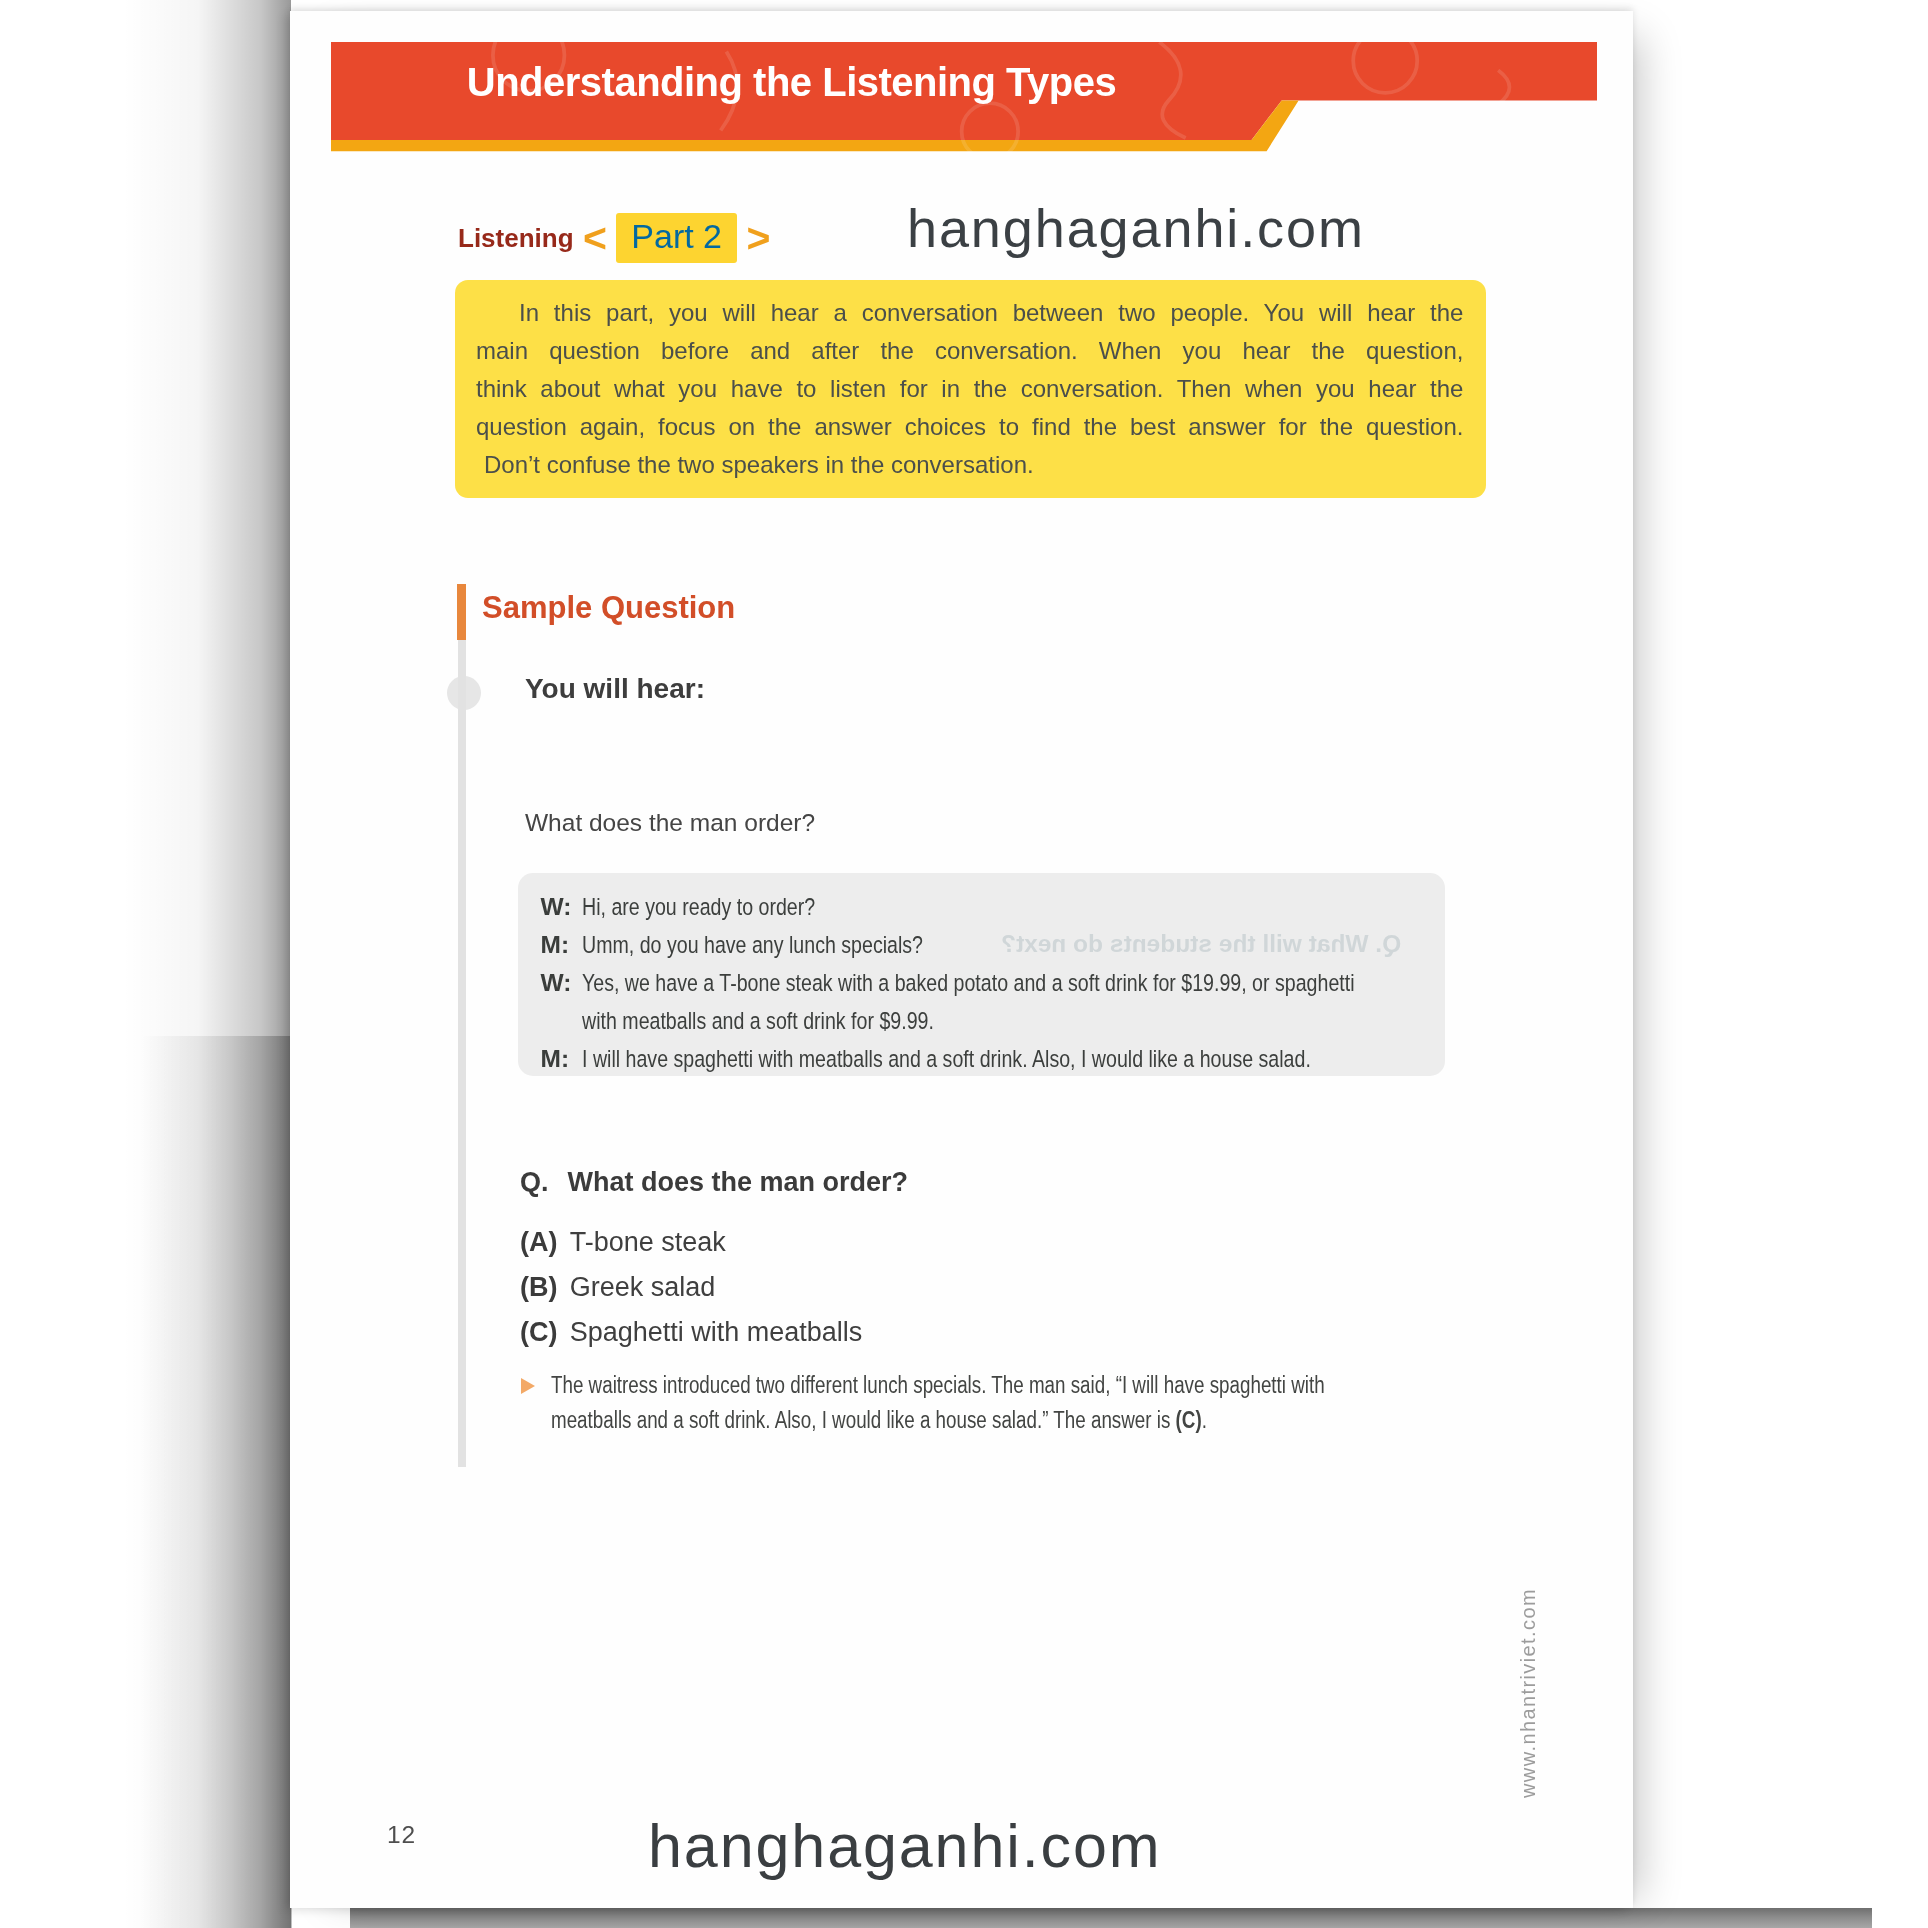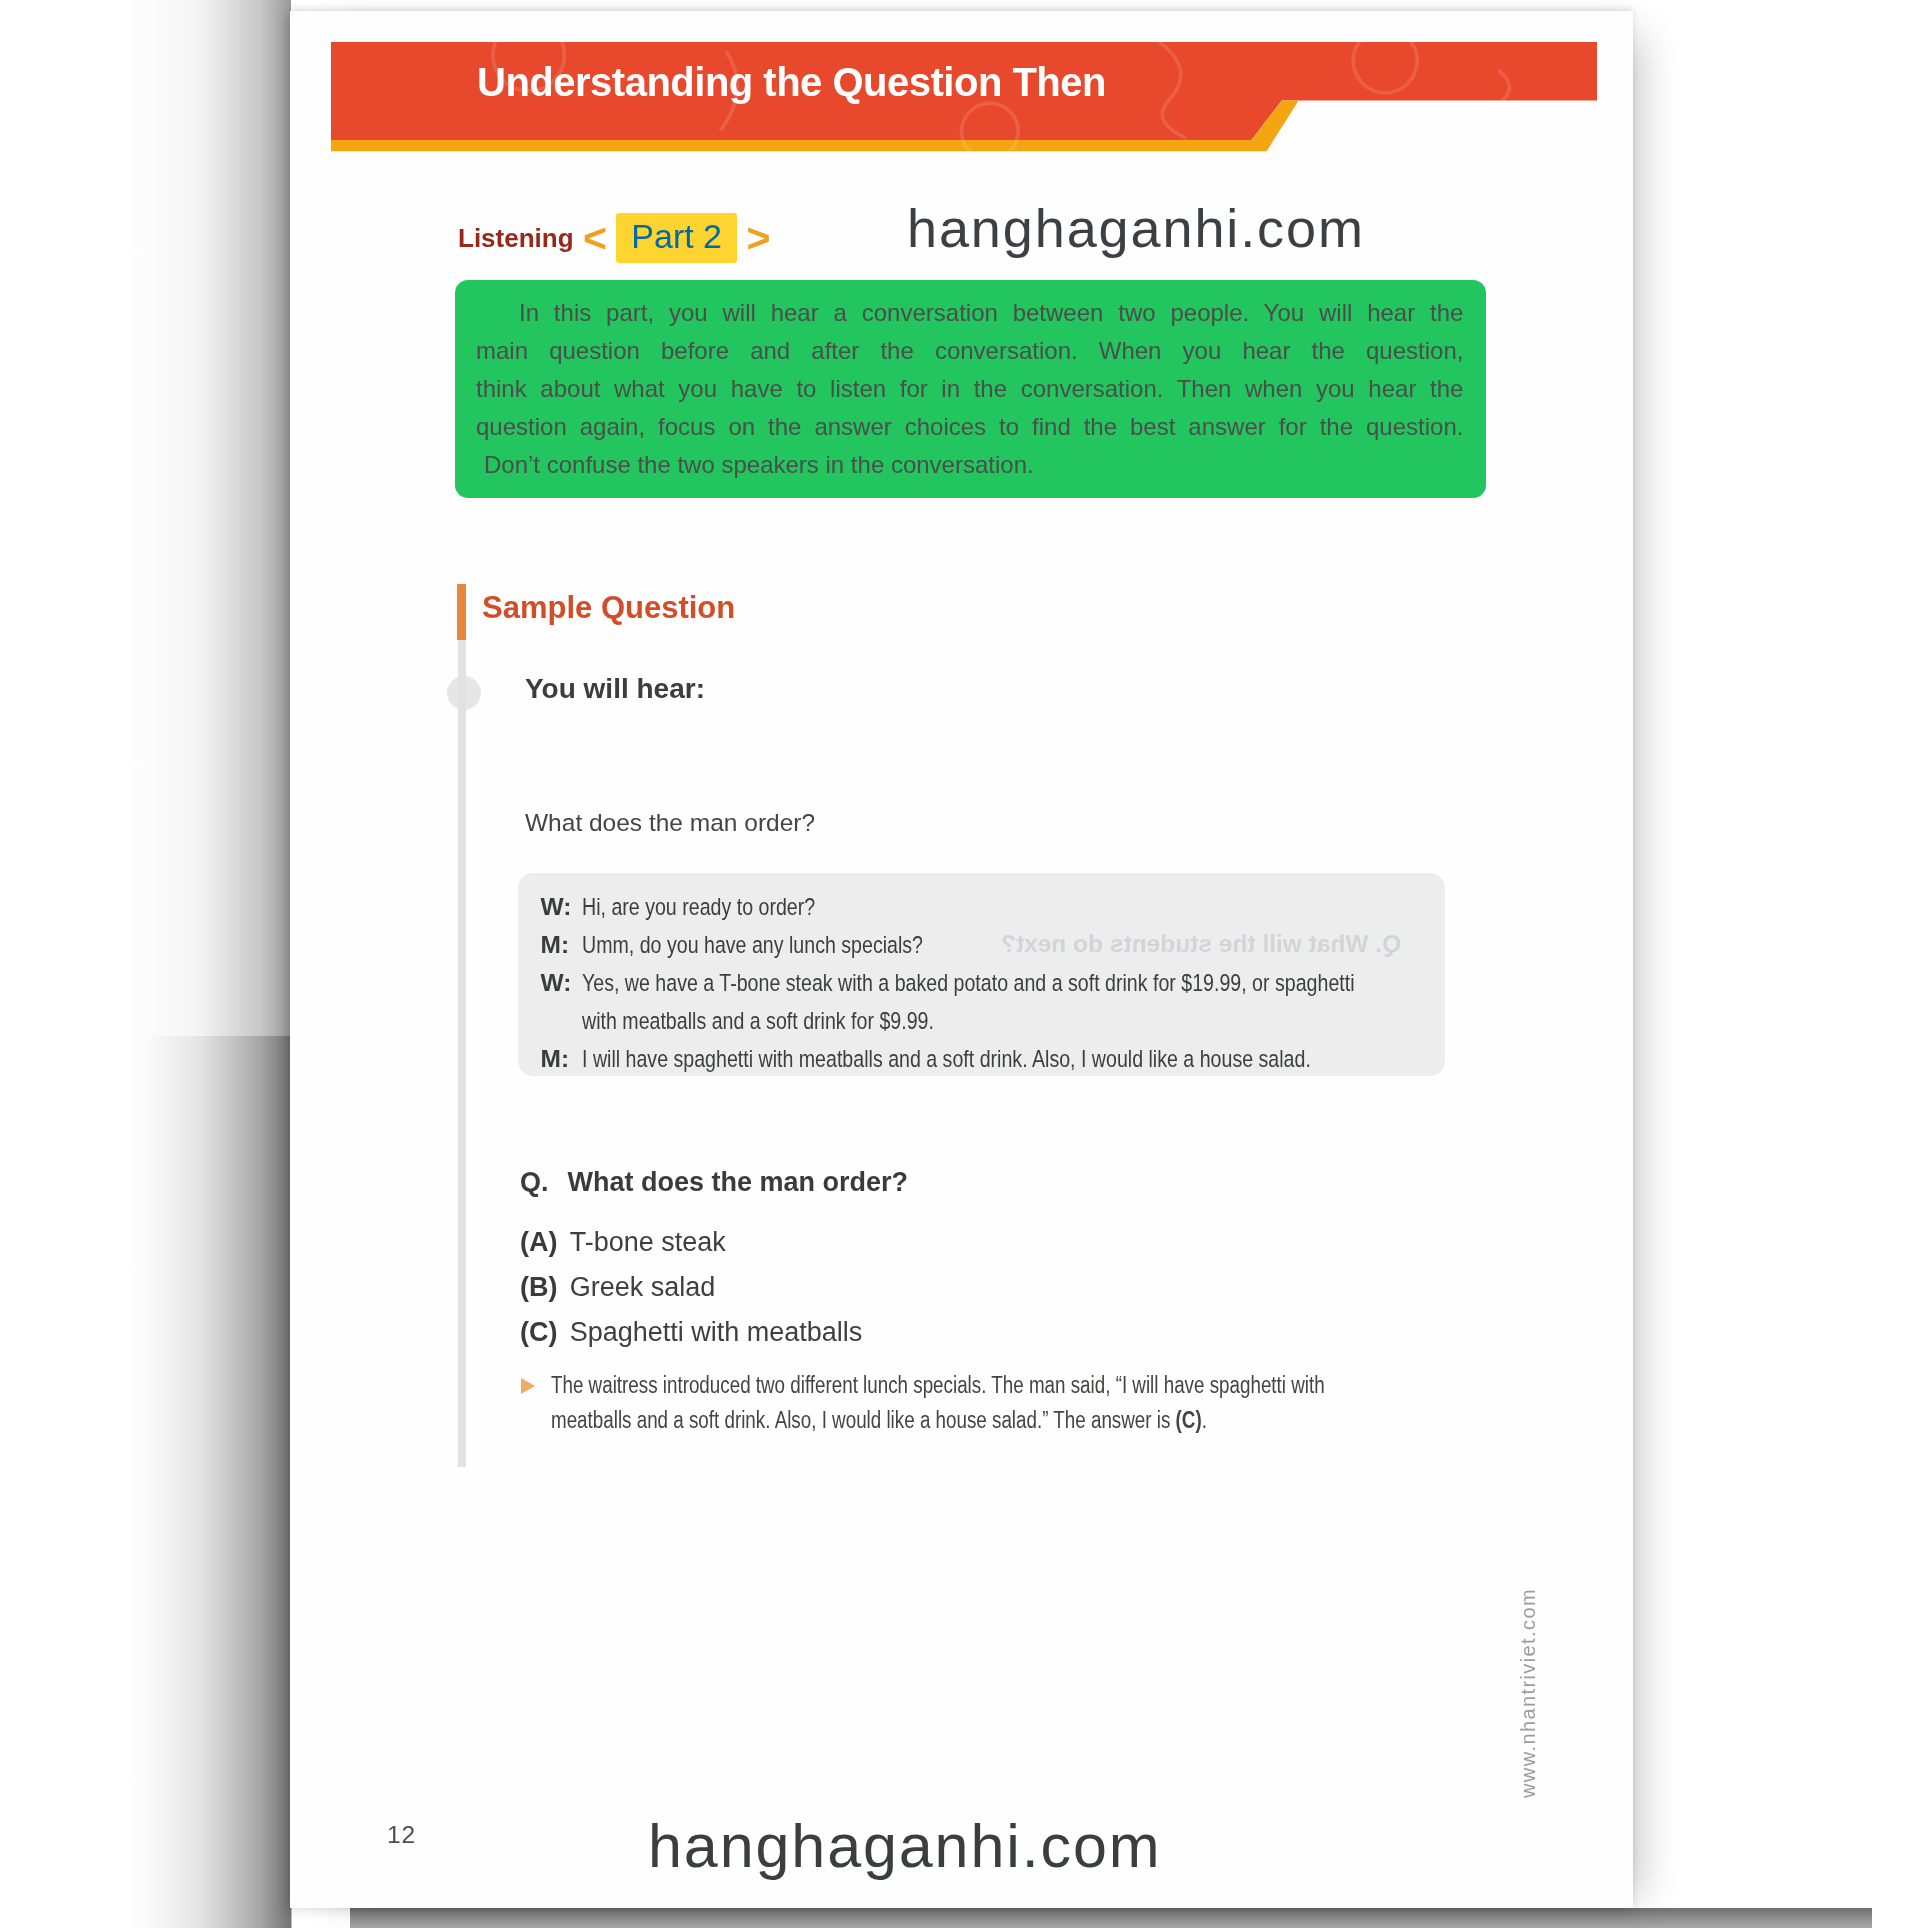--- a/index.html
+++ b/index.html
@@ -21,21 +21,21 @@
     color:#ffffff;font-size:40px;font-weight:bold;letter-spacing:-0.5px;}
   
   .section-row{position:absolute;left:168px;top:202px;display:flex;align-items:center;gap:9.4px;line-height:45px;}
   .skill{color:#97291a;font-size:26px;font-weight:bold;}
   .bracket{color:#f0a01d;font-size:41px;font-weight:bold;}
   .part-pill{background:#fdd430;color:#0369a1;font-size:34px;font-weight:normal;
     padding:0.9px 15px 3.8px 15px;border-radius:3px;}
   .wm-top{position:absolute;left:617px;top:186px;font-size:54px;letter-spacing:1.9px;
     color:#3b4044;font-weight:500;white-space:nowrap;}
   
-  .intro-box{position:absolute;left:165px;top:269px;width:1031px;background:#22c55e;border-radius:13px;
+  .intro-box{position:absolute;left:165px;top:269px;width:1031px;background:#fde047;border-radius:13px;
     padding:14px 22.6px 14px 21px;box-sizing:border-box;color:#4b4f4b;font-size:24px;}
   .intro-line{display:block;line-height:38px;text-align:justify;text-align-last:justify;white-space:nowrap;}
   .intro-line.first{text-indent:43px;}
   .intro-line.last{text-align-last:left;margin-left:8px;}
   
   .rail-circle{position:absolute;left:157px;top:665px;width:34px;height:34px;border-radius:50%;background:#e6e6e6;}
   .rail{position:absolute;left:168px;top:629px;width:7.5px;height:827px;background:#e2e2e2;}
   .rail-orange{position:absolute;left:167px;top:573px;width:9.4px;height:56px;background:#e8873c;}
   .sample-heading{position:absolute;left:192px;top:579px;font-size:31px;font-weight:bold;color:#d24e28;}
   .you-will-hear{position:absolute;left:235px;top:662px;font-size:28px;font-weight:bold;color:#3d3d3d;}
@@ -85,21 +85,21 @@
       <path d="M0 104 H978 L1010 62 H1028 L994 116 H0 Z" fill="#f3a612"></path>
       <g fill="none" stroke="rgba(255,255,255,0.12)" stroke-width="4">
         <circle cx="210" cy="14" r="38"></circle>
         <circle cx="700" cy="95" r="30"></circle>
         <circle cx="1120" cy="20" r="34"></circle>
         <path d="M420 10 q 26 40 -6 84"></path>
         <path d="M880 0 q 40 30 10 62 q -20 22 18 40"></path>
         <path d="M1240 30 q 24 18 0 36"></path>
       </g>
     </svg>
-    <div class="banner-title">Understanding the Question Then</div>
+    <div class="banner-title">Understanding the Listening Types</div>
 
     <div class="section-row">
       <span class="skill">Listening</span>
       <span class="bracket">&lt;</span>
       <span class="part-pill">Part 2</span>
       <span class="bracket">&gt;</span>
     </div>
     <div class="wm-top">hanghaganhi.com</div>
 
     <div class="intro-box">

